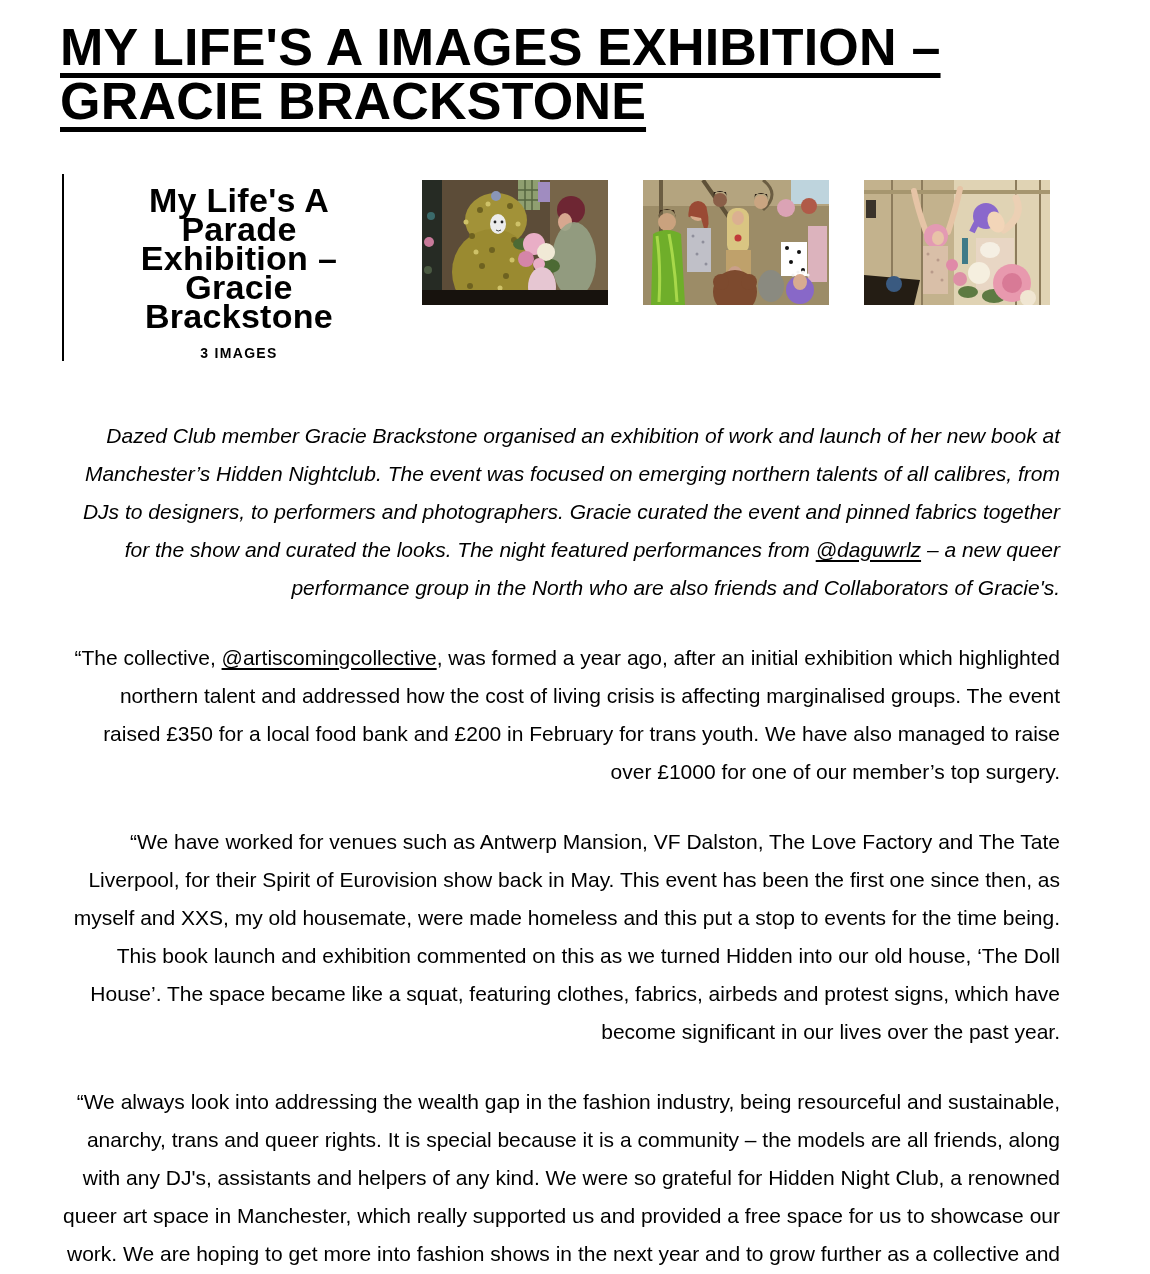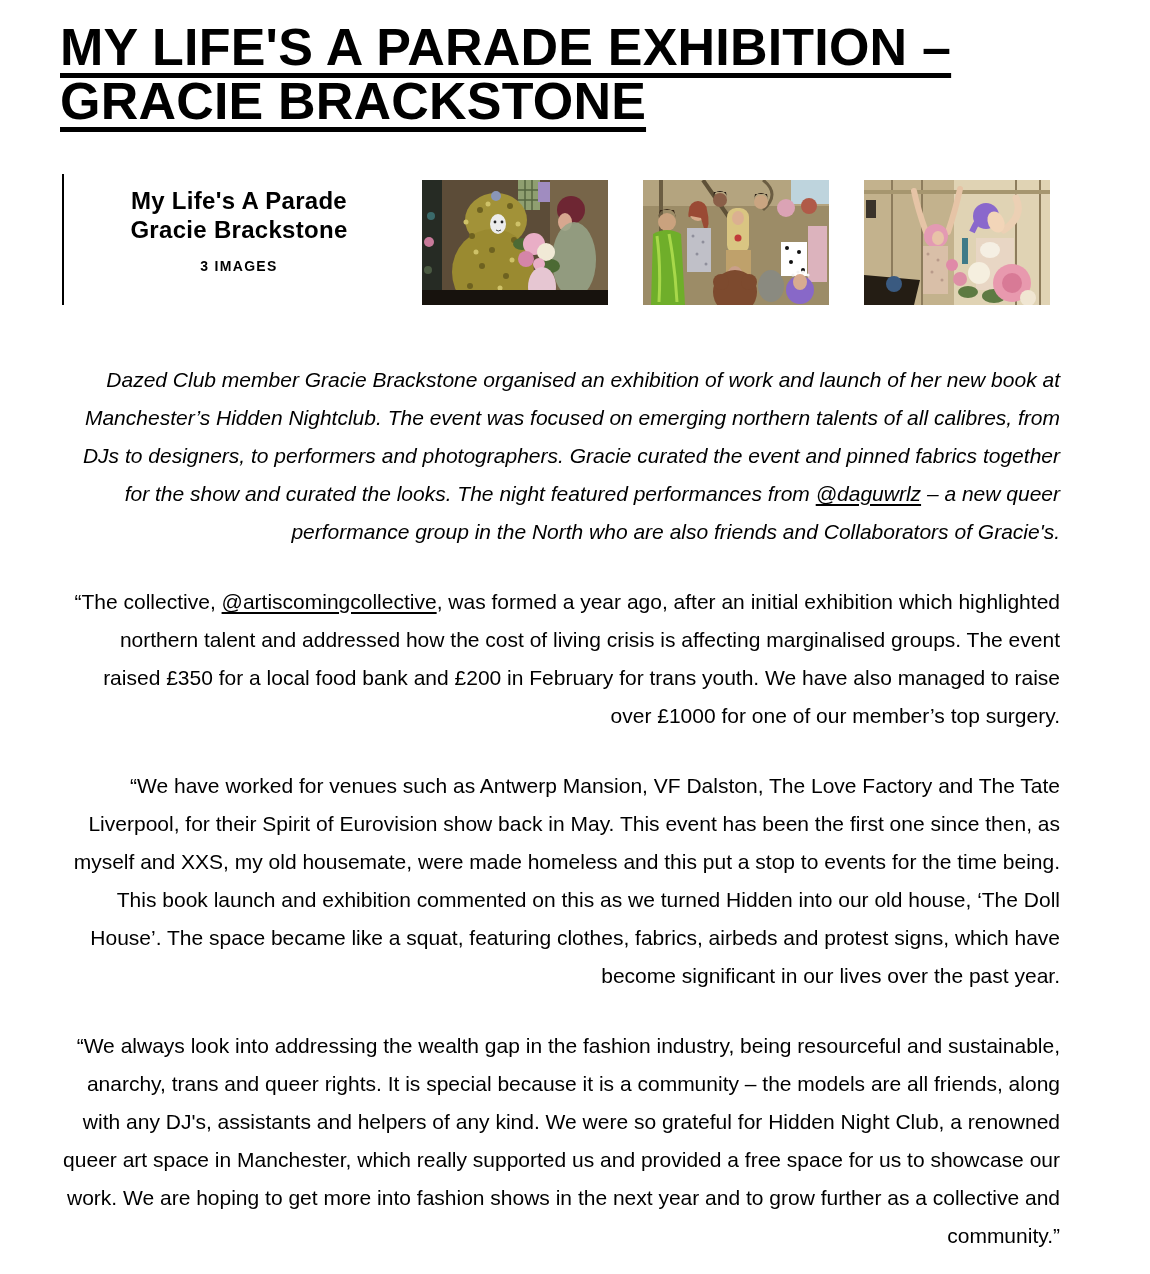--- a/index.html
+++ b/index.html
@@ -43,21 +43,21 @@
   .gallery-caption {
     box-sizing: border-box;
     width: 352px;
     min-height: 131px;
     border-left: 2px solid #000;
     text-align: center;
     padding: 12px 24px 0 24px;
   }
   .caption-title {
     font-weight: bold;
-    font-size: 24px;
+    font-size: 34px;
     line-height: 29px;
     letter-spacing: 0.3px;
   }
   .caption-line { display: block; }
   .caption-count {
     margin-top: 14px;
     font-size: 14px;
     font-weight: 600;
     letter-spacing: 1.3px;
   }
@@ -94,28 +94,29 @@
     text-underline-offset: 3px;
     cursor: pointer;
   }
 </style>
 </head>
 <body>
 
 <div class="page">
 
   <h1 class="headline">
-    <a class="title-line">MY LIFE'S A PARADE EXHIBITION –</a>
+    <a class="title-line">MY LIFE'S A IMAGES EXHIBITION –</a>
     <a class="title-line">GRACIE BRACKSTONE</a>
   </h1>
 
   <section class="gallery">
     <div class="gallery-caption">
       <div class="caption-title">
         <span class="caption-line">My Life's A Parade</span>
+        <span class="caption-line">Exhibition –</span>
         <span class="caption-line">Gracie Brackstone</span>
       </div>
       <div class="caption-count">3 IMAGES</div>
     </div>
 
     <div class="thumbs">
 
       <figure class="thumb" role="img" aria-label="Performer in a yellow floral ruffled costume with a white painted face next to a red-haired person holding pink and white flowers">
         <svg viewBox="0 0 186 125" aria-hidden="true">
           <rect width="186" height="125" fill="#5c4c38"></rect>

